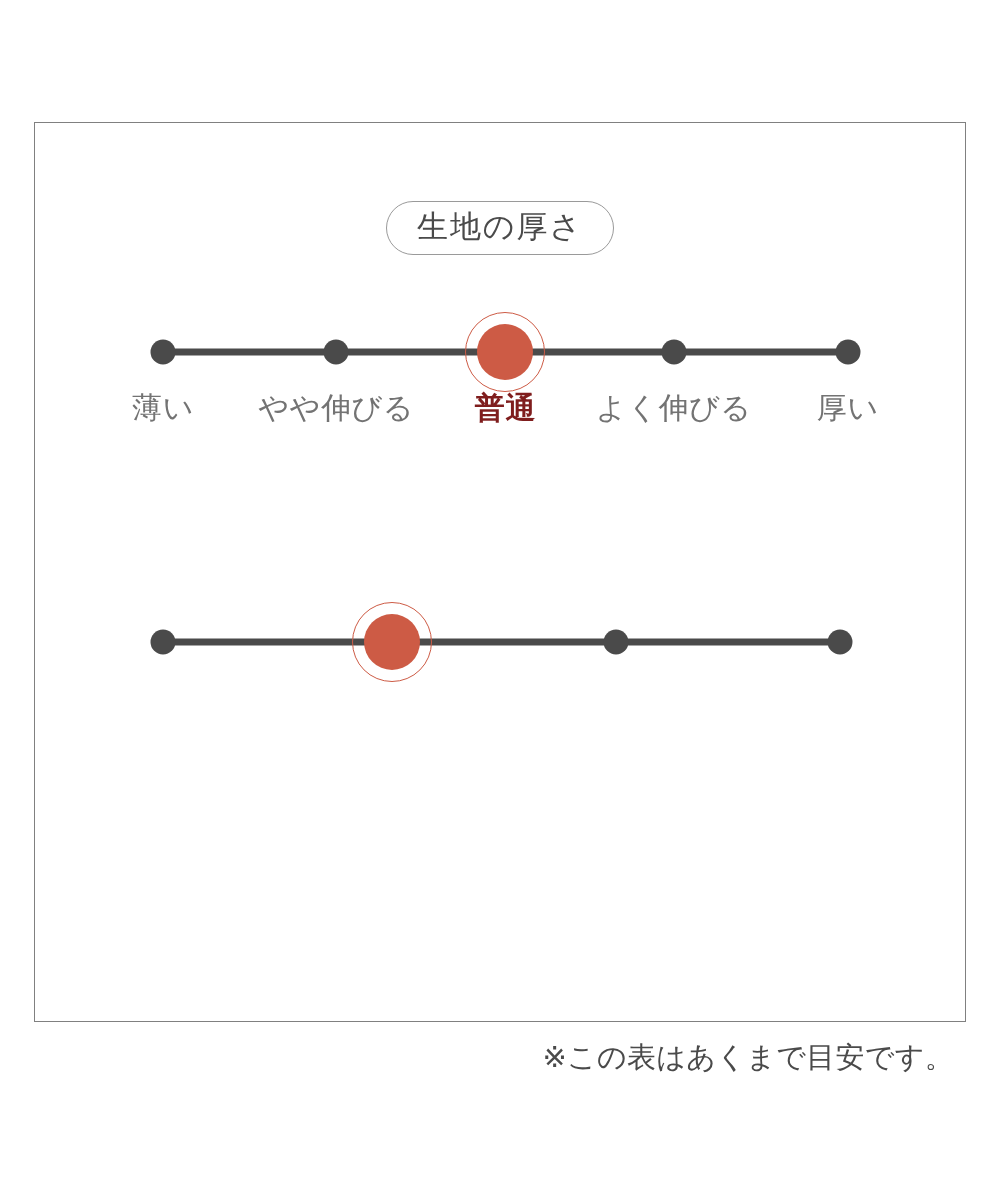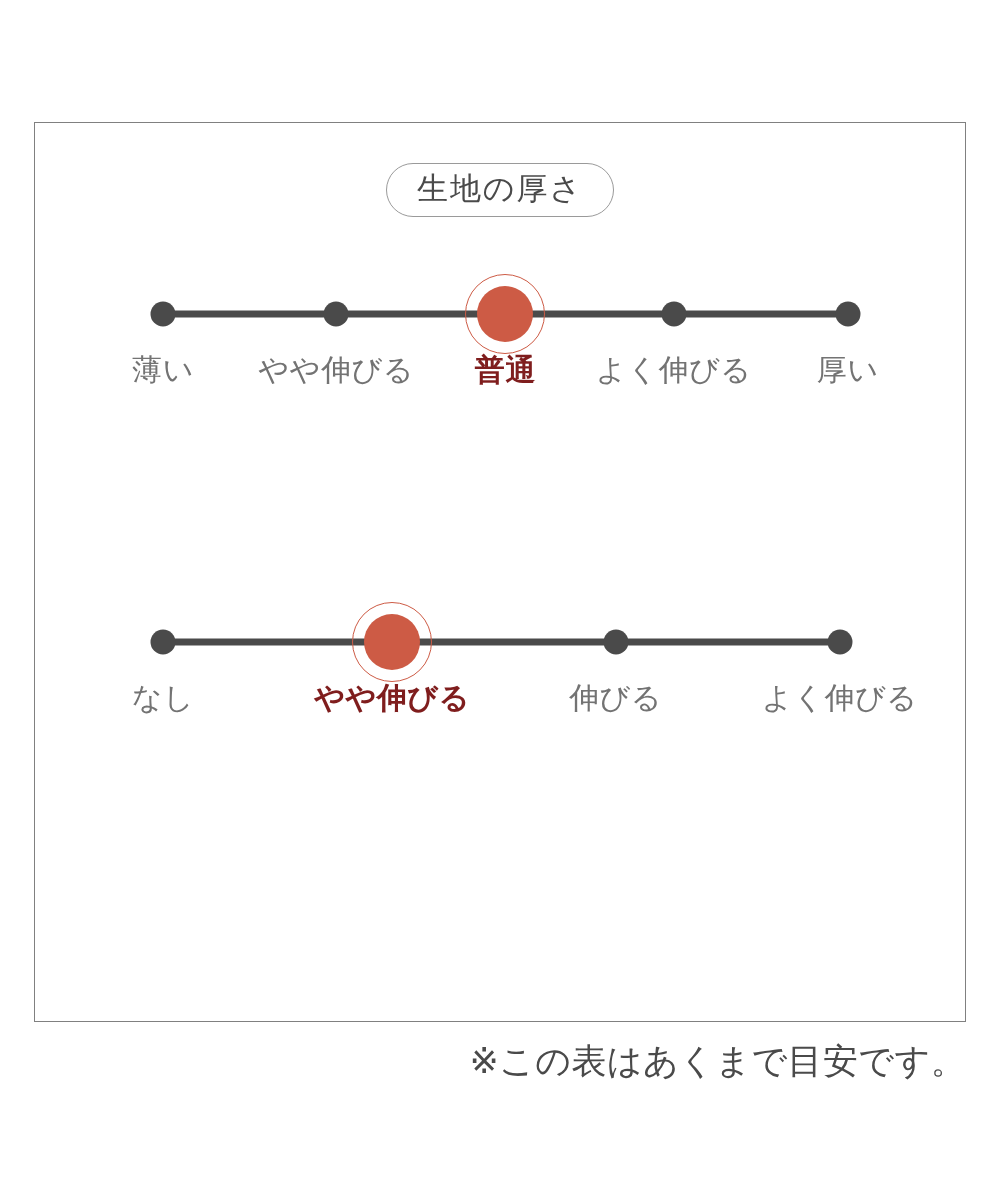--- a/index.html
+++ b/index.html
@@ -118,36 +118,36 @@
     letter-spacing: 0.02em;
   }
   .label.active {
     font-weight: bold;
     color: #7f1d1d;
   }
 
   
   .footnote {
     position: absolute;
-    right: 34px;
+    right: 46px;
     top: 1038px;
-    font-size: 35px;
+    font-size: 29px;
     color: #4a4a4a;
     letter-spacing: 0.01em;
     white-space: nowrap;
   }
 </style>
 </head>
 <body>
 
 <div class="panel">
 
   <div class="section" id="section-thickness">
 
-    <div class="pill-wrap" style="margin-top:40px;">
+    <div class="pill-wrap" style="margin-top:78px;">
       <div class="pill">生地の厚さ</div>
     </div>
 
     <div class="slider" style="margin-top:68px;">
       <div class="slider-inner" style="left:69px; right:63px;">
         <div class="track" style="left: 7.4%; width: 85.8%;"></div>
         <div id="thickness-dots">
             <div class="dot" style="left: 7.4%;"></div>
             <div class="dot" style="left: 29.1%;"></div>
             <div class="halo" style="left: 50.3%;"></div>
@@ -178,25 +178,17 @@
         <div id="stretch-dots">
             <div class="dot" style="left: 7.4%;"></div>
             <div class="halo" style="left: 36.1%;"></div>
             <div class="dot active" style="left: 36.1%;"></div>
             <div class="dot" style="left: 64.1%;"></div>
             <div class="dot" style="left: 92.2%;"></div>
           </div>
       </div>
     </div>
 
-    <div class="labels" style="margin-top:8px; margin-left:69px; margin-right:63px;">
-      <div id="stretch-labels" style="position:relative;height:100%;">
-          <div class="label" style="left: 7.4%;">なし</div>
-          <div class="label active" style="left: 36.1%;">やや伸びる</div>
-          <div class="label" style="left: 64.1%;">伸びる</div>
-          <div class="label" style="left: 92.2%;">よく伸びる</div>
-        </div>
-    </div>
   </div>
 
 </div>
 
 <div class="footnote">※この表はあくまで目安です。</div>
 
 </body></html>

